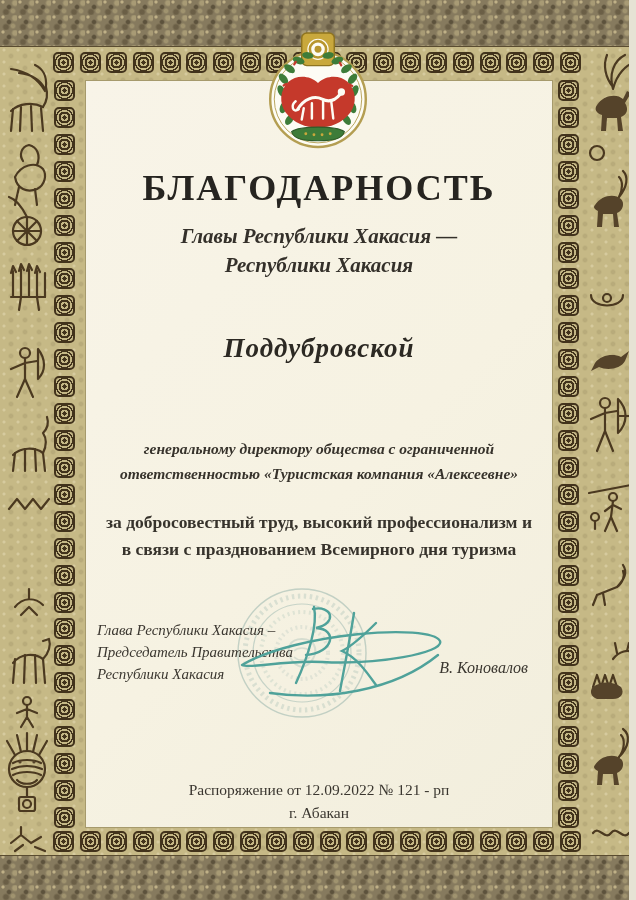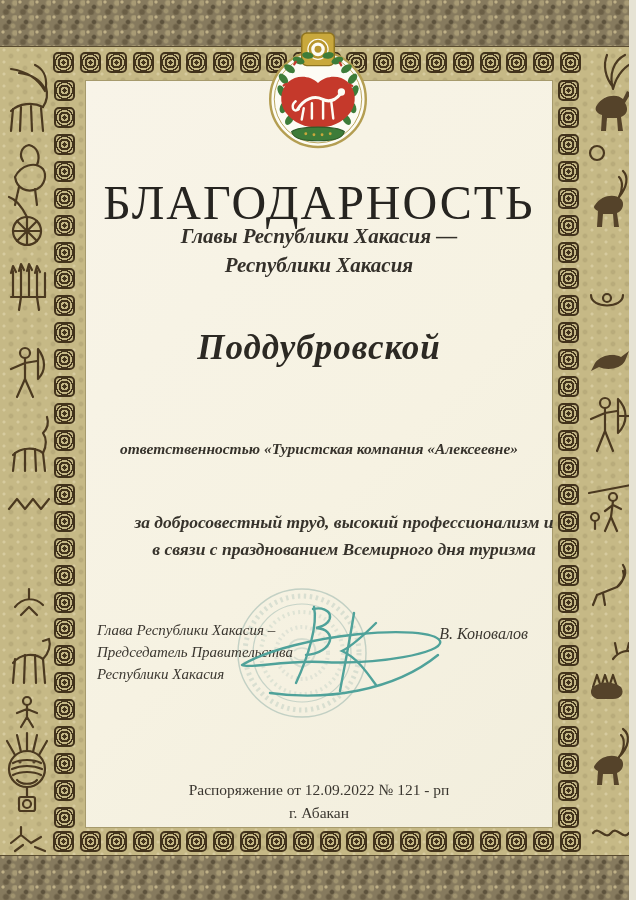--- a/index.html
+++ b/index.html
@@ -49,28 +49,28 @@
         #42331c 7.4px 8.9px, #c4b785 8.9px);
   }
 
   .panel {
     position:absolute; left:85px; top:80px; width:468px; height:748px; z-index:3;
     background:linear-gradient(135deg,#f8f4e8 0%, #f6f2e2 55%, #f2eedd 100%);
     border:1px solid #a69a6c;
   }
   .tblock { position:absolute; left:0; width:100%; text-align:center; color:#37332c; }
 
-  .title { top:94px; font-size:48px; font-weight:normal; letter-spacing:2px; color:#262420; }
+  .title { top:86px; font-size:36px; font-weight:bold; letter-spacing:2px; color:#262420; }
   .subtitle { top:141px; font-size:21px; font-weight:bold; font-style:italic; line-height:28.5px; color:#34302a;text-align:center; }
-  .name { top:243px; font-size:35px; font-weight:bold; font-style:italic; line-height:48px; letter-spacing:1px; color:#2c2923; }
+  .name { top:243px; font-size:27px; font-weight:bold; font-style:italic; line-height:48px; letter-spacing:1px; color:#2c2923; }
   .position { top:355px; font-size:15.5px; font-weight:bold; font-style:italic; line-height:25px; }
-  .reason { top:428px; font-size:17.5px; font-weight:bold; font-style:italic; line-height:27px;margin-left:25px; }
+  .reason { top:428px; font-size:17.5px; font-weight:bold; line-height:27px; }
 
   .sig-title { position:absolute; left:11px; top:538px; text-align:left; font-size:15px; font-style:italic; line-height:22px; color:#3b3730; z-index:2; }
-  .sig-name  { position:absolute; right:24px; top:544px; font-size:16px; font-style:italic; color:#3b3730; z-index:2; }
+  .sig-name  { position:absolute; right:24px; top:578px; font-size:16px; font-style:italic; color:#3b3730; z-index:2; }
   .seal { position:absolute; left:148px; top:504px; z-index:1; }
   .signature { position:absolute; left:144px; top:514px; z-index:3; }
 
   .footer { top:697px; font-size:15.5px; line-height:23px; color:#3b3730; }
 
   .coat { position:absolute; left:261px; top:30px; z-index:4; }
 
   .edge-right { position:absolute; right:0; top:0; width:7px; height:900px; z-index:6; background:#e6e3d4; }
 </style>
 </head>
@@ -306,20 +306,21 @@
     <div class="tblock subtitle">
       <div>Главы Республики Хакасия —</div>
       <div>Республики Хакасия</div>
     </div>
 
     <div class="tblock name">
       <div>Поддубровской</div>
     </div>
 
     <div class="tblock position">
+      <div>генеральному директору общества с ограниченной</div>
       <div>ответственностью «Туристская компания «Алексеевне»</div>
     </div>
 
     <div class="tblock reason">
       <div>за добросовестный труд, высокий профессионализм и</div>
       <div>в связи с празднованием Всемирного дня туризма</div>
     </div>
 
     <svg class="seal" width="136" height="136" viewBox="0 0 136 136">
       <g stroke="#8fb0a8" fill="none">

